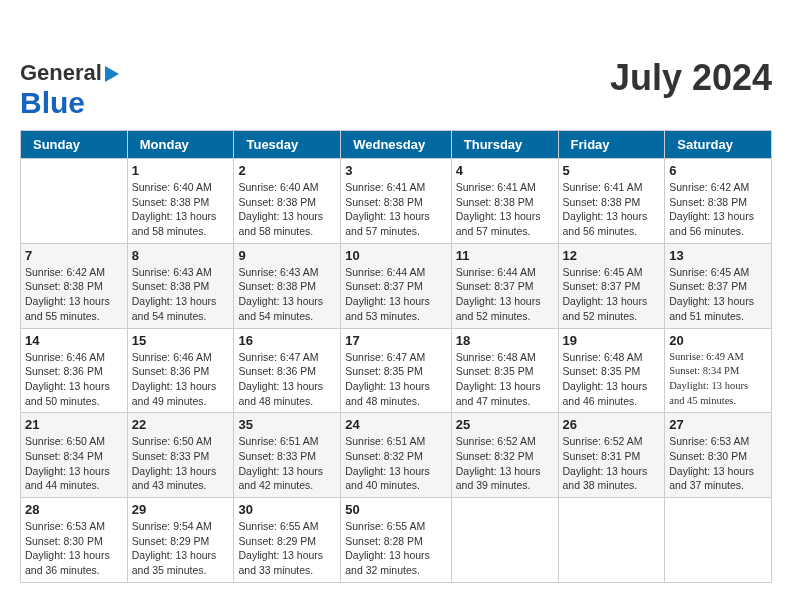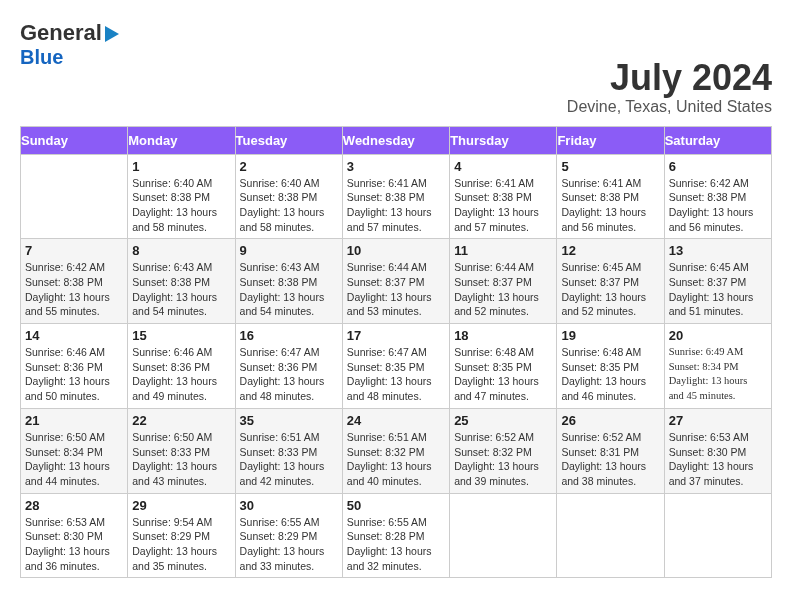--- a/index.html
+++ b/index.html
@@ -13,20 +13,21 @@
     .header {
       display: flex;
       justify-content: space-between;
       align-items: flex-start;
       margin-bottom: 10px;
     }
     .logo {
       display: flex;
       flex-direction: column;
       align-items: flex-start;
+      margin-top: 40px;
     }
     .logo-line {
       display: flex;
       align-items: center;
     }
     .title-block {
       text-align: right;
       margin-top: 38px;
     }
     .title-block h1 {
@@ -39,23 +40,23 @@
       font-size: 16px;
       color: #555;
       font-weight: normal;
     }
     table {
       width: 100%;
       border-collapse: collapse;
       font-size: 11px;
     }
     thead tr th {
-      background: #8b5cf6;
+      background: #0369a1;
       color: #fff;
-      padding: 6px 0;
+      padding: 6px 12px;
       text-align: left;
       font-size: 13px;
       font-weight: bold;
       border: 1px solid #ccc;
     }
     tbody tr td {
       border: 1px solid #ccc;
       vertical-align: top;
       padding: 4px;
       min-height: 80px;
@@ -85,26 +86,25 @@
 </head>
 <body>
 
 <div class="header">
   <div class="logo">
     <div class="logo-line">
       <span style="font-size:22px;font-weight:bold;color:#333;">General</span>
       <span style="display:inline-block;width:0;height:0;border-top:8px solid transparent;border-bottom:8px solid transparent;border-left:14px solid #1a82c4;margin-left:3px;margin-top:2px;"></span>
     </div>
     <div>
-      <span style="font-size:20px;font-weight:bold;color:#1565c0;">Blue</span>
+      <span style="font-size:30px;font-weight:bold;color:#1565c0;">Blue</span>
     </div>
   </div>
   <div class="title-block">
     <h1>July 2024</h1>
-    <h2>Devine, Texas, United States</h2>
   </div>
 </div>
 
 <table>
   <thead>
     <tr>
     <th>Sunday</th>
         <th>Monday</th>
         <th>Tuesday</th>
         <th>Wednesday</th>

